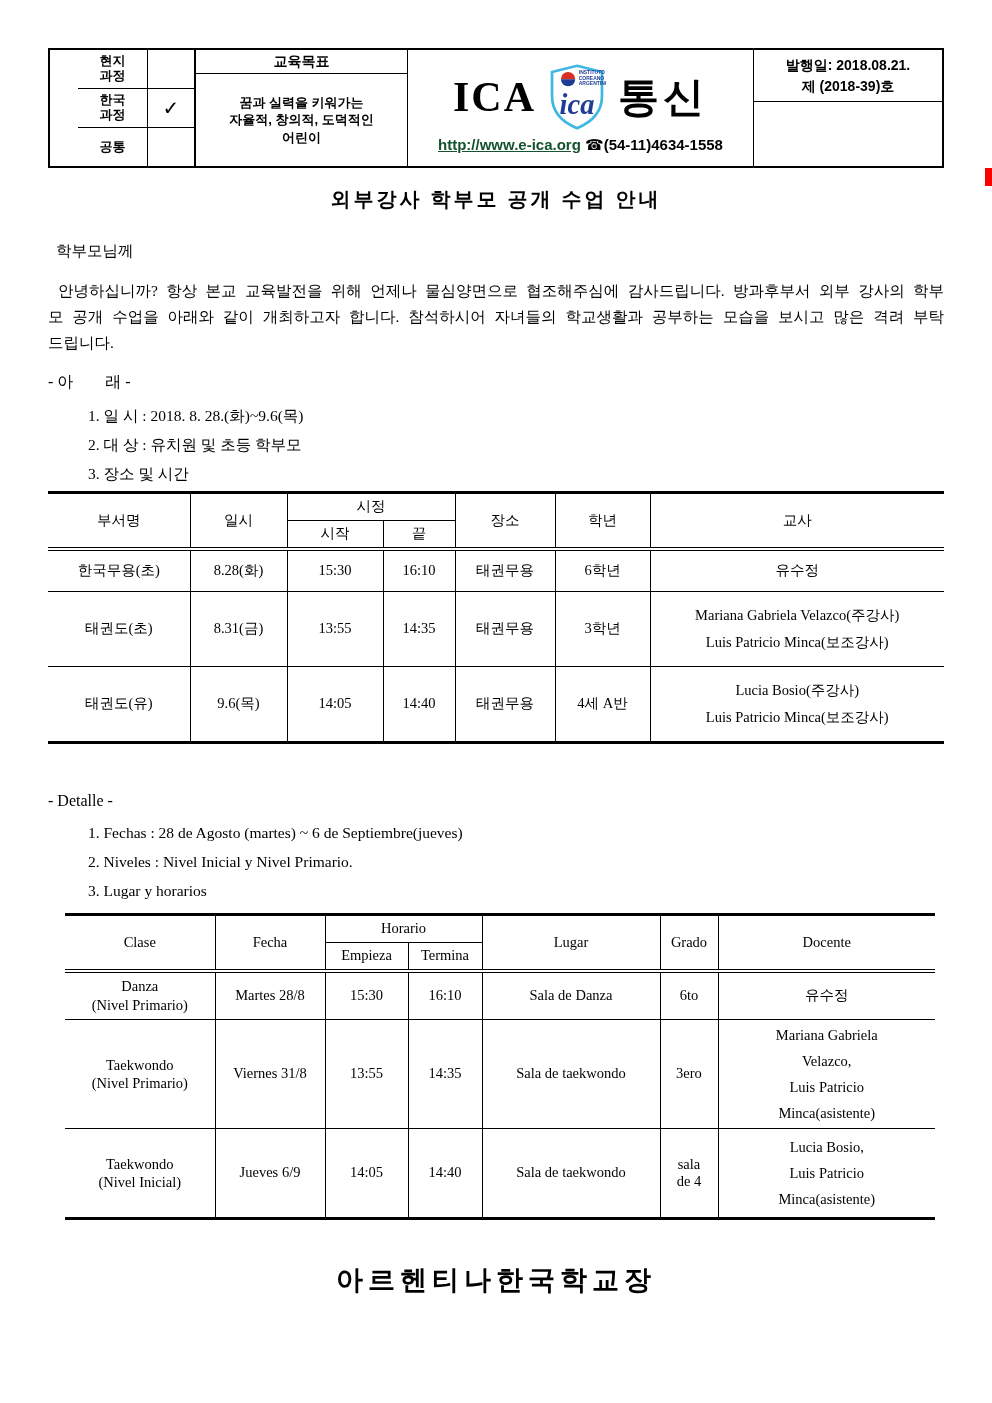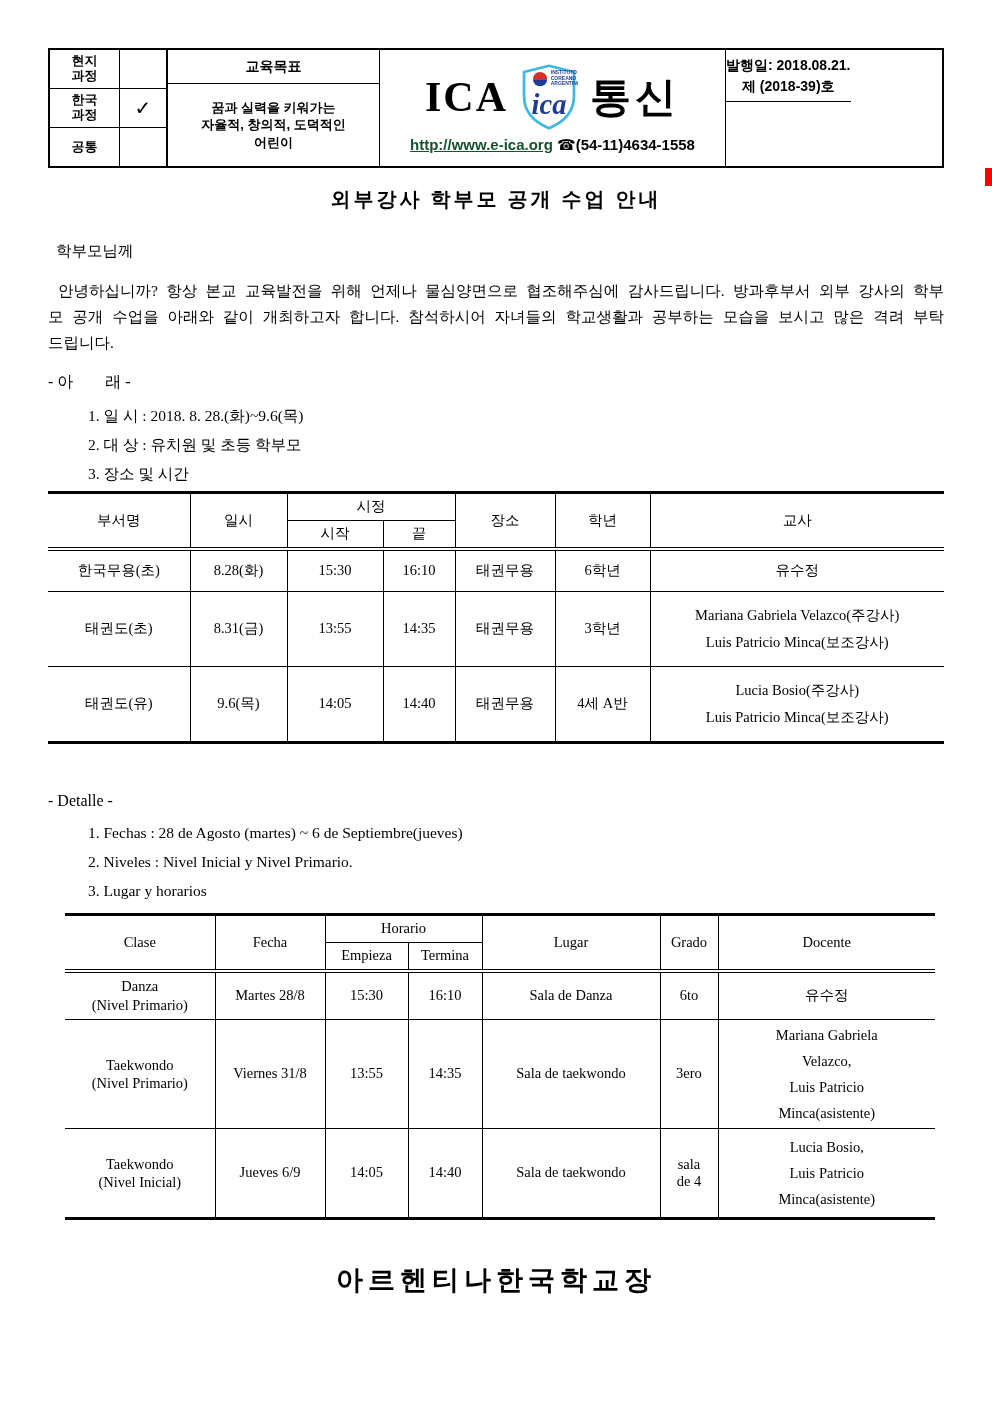--- a/index.html
+++ b/index.html
@@ -10,40 +10,40 @@
   }
   .pre { white-space:pre-line; }
   .keep-spaces { white-space:pre; }
 
   
   .masthead {
     position:absolute; left:48px; top:48px; width:896px; height:120px;
     border:2px solid #000; display:flex; box-sizing:border-box;
     font-family:"Liberation Sans","DejaVu Sans",sans-serif;
   }
-  .mh-colA { width:70px; display:flex; flex-direction:column; }
+  .mh-colA { width:70px; display:flex; flex-direction:column;padding-left:28px; }
   .mh-colB { width:48px; display:flex; flex-direction:column; border-right:2px solid #000; box-sizing:border-box; }
   .mh-cell { flex:1; display:flex; align-items:center; justify-content:center;
     border-bottom:1px solid #000; font-size:13px; font-weight:bold; line-height:1.15; text-align:center; box-sizing:border-box; }
   .mh-colA .mh-cell { border-right:1px solid #000; }
   .mh-colA .mh-cell:last-child, .mh-colB .mh-cell:last-child { border-bottom:none; }
   .mh-check { font-size:20px; font-weight:normal; }
   .mh-colC { width:212px; display:flex; flex-direction:column; border-right:1px solid #000; box-sizing:border-box; }
-  .mh-goal-title { height:34px; display:flex; align-items:center; justify-content:center;
+  .mh-goal-title { height:24px; display:flex; align-items:center; justify-content:center;
     border-bottom:1px solid #000; font-size:14px; font-weight:bold; box-sizing:border-box; }
   .mh-goal-text { flex:1; display:flex; align-items:center; justify-content:center;
     font-size:13px; font-weight:bold; text-align:center; line-height:1.35; }
   .mh-colD { width:346px; border-right:1px solid #000; box-sizing:border-box;
     display:flex; flex-direction:column; align-items:center; justify-content:center; }
   .mh-brandline { display:flex; align-items:center; justify-content:center; gap:12px; margin-top:2px; }
   .mh-ica { font-family:"Liberation Serif","DejaVu Serif",serif; font-size:42px; font-weight:bold; letter-spacing:2px; }
   .mh-tongsin { font-size:41px; font-weight:bold; letter-spacing:4px; }
   .mh-urlline { font-size:15px; font-weight:bold; margin-top:6px; }
   .mh-url { color:#0000cc; text-decoration:underline; }
-  .mh-colE { flex:1; display:flex; flex-direction:row; }
+  .mh-colE { flex:1; display:flex; flex-direction:column; }
   .mh-issue { height:52px; border-bottom:1px solid #000; box-sizing:border-box;
     display:flex; flex-direction:column; align-items:center; justify-content:center;
     font-size:14px; font-weight:bold; line-height:1.45; }
   .mh-pub { flex:1; padding:3px 4px 0 5px; font-size:13px; font-weight:bold; line-height:1.55; }
   .mh-pub .indent { padding-left:58px; }
 
   
   .edge-mark { position:absolute; right:0; top:168px; width:7px; height:18px; }
 
   

